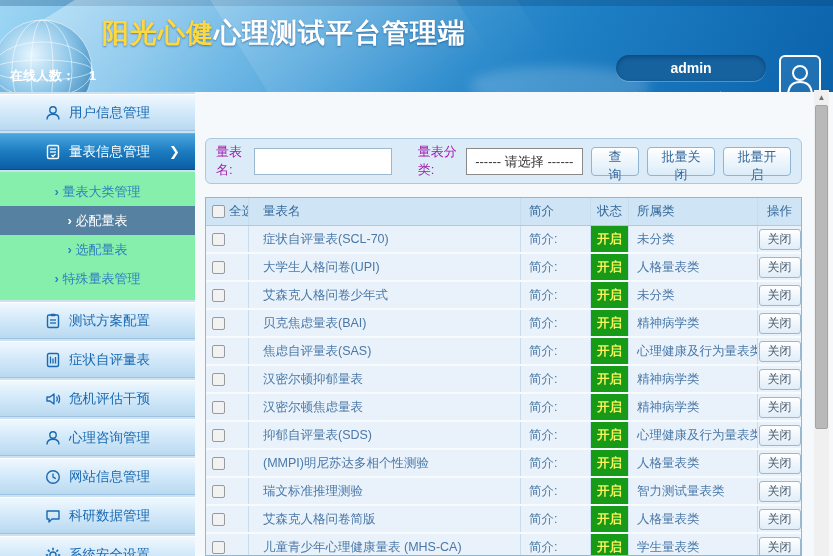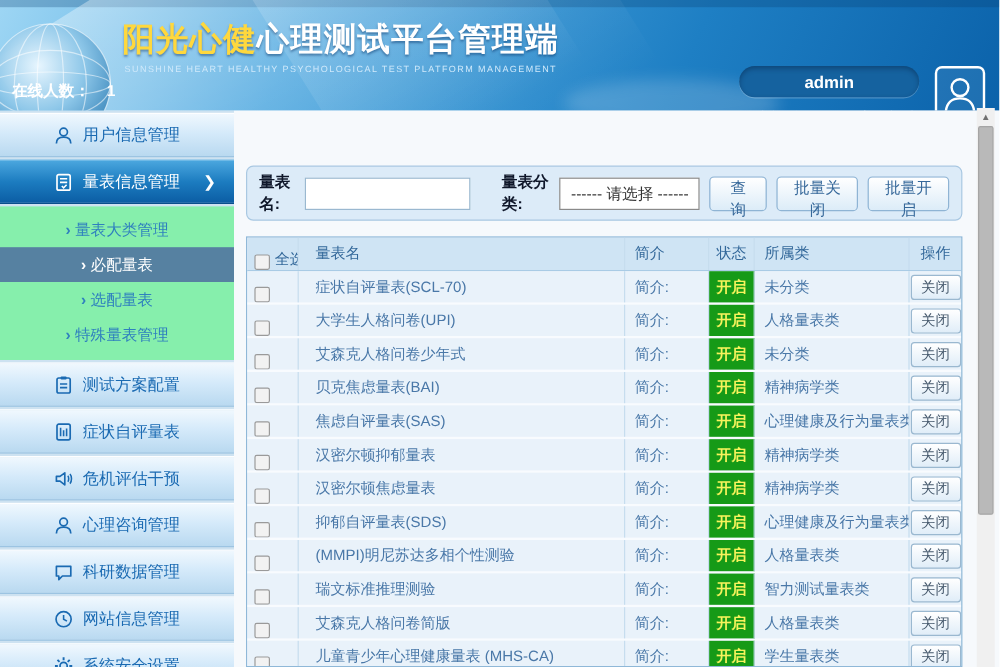--- a/index.html
+++ b/index.html
@@ -53,39 +53,39 @@
   .side-item.active::after { content:"❯"; position:absolute; right:15px; font-size:13px; color:#fff; }
   .submenu { background:#86efac; margin-bottom:2px; padding:5px 0 7px; }
   .sub-item { height:29px; line-height:29px; text-align:center; color:#2f80be; font-size:13px; cursor:pointer; }
   .sub-item::before { content:"› "; font-weight:bold; }
   .sub-item.selected { background:#5681a1; color:#fff; }
 
   
   .content { flex:1; background:#f6f9fc; padding:46px 33px 0 10px; }
   .filter-box { height:46px; background:#dcebf8; border:1px solid #a9c8e2; border-radius:6px;
     display:flex; align-items:center; padding:0 10px; margin-bottom:13px; }
-  .flabel { color:#0f172a; font-size:13px; margin-right:5px;font-weight:bold; }
+  .flabel { color:#a21caf; font-size:13px; margin-right:5px; }
   .name-input { width:138px; height:27px; border:1px solid #9ab8d0; background:#fff; outline:none;
     font-size:13px; padding:0 5px; margin-right:26px; }
   .select-box { width:152px; height:27px; border:1px solid #8a8a8a; background:#fff; color:#333;
     font-size:13px; text-align:center; line-height:25px; cursor:pointer; }
   .fspacer { flex:1; }
   .btn { height:29px; padding:0 13px; margin-left:8px; cursor:pointer;
     background:linear-gradient(#ffffff,#dcecf8); border:1px solid #8fb4d4; border-radius:4px;
     color:#36689a; font-size:13px; font-family:inherit; }
 
   
   .tbl { height:359px; overflow:hidden; border:1px solid #8fb8d8; background:#e9f2fa; }
   .thead { display:flex; height:28px; background:#cfe4f4; border-bottom:1px solid #a9cbe5;
     font-size:12.5px; color:#33689a; }
   .trow { display:flex; height:28px; background:#e9f2fa; border-bottom:2px solid #f8fbfe;
     font-size:12.5px; color:#4a78a8; }
   .td { display:flex; align-items:center; padding-left:8px; border-right:1px solid #c6ddee; overflow:hidden; white-space:nowrap; }
   .td:last-child { border-right:none; }
-  .c-check { width:43px; flex:none; padding-left:6px; gap:4px;align-items:flex-end; }
+  .c-check { width:43px; flex:none; padding-left:6px; gap:4px; }
   .c-name  { width:272px; flex:none; padding-left:14px; }
   .c-intro { width:70px; flex:none; }
   .c-status{ width:38px; flex:none; justify-content:center; padding-left:0; }
   .c-cat   { width:129px; flex:none; }
   .c-act   { width:43px; flex:none; justify-content:center; padding-left:0; }
   .trow .c-status { background:#169a17; color:#f7f35c; font-weight:bold; }
   .checkbox { display:inline-block; width:13px; height:13px; background:#f2f2f2;
     border:1px solid #9a9a9a; border-radius:2px; cursor:pointer; flex:none; }
   .close-btn { height:21px; padding:0 8px; font-size:12px; cursor:pointer; font-family:inherit;
     background:linear-gradient(#ffffff,#e0edf8); border:1px solid #9ab8d0; border-radius:3px; color:#45586c; }
@@ -121,21 +121,20 @@
         <ellipse cx="52" cy="58" rx="30" ry="50"></ellipse>
         <ellipse cx="52" cy="58" rx="11" ry="50"></ellipse>
         <ellipse cx="52" cy="58" rx="50" ry="28"></ellipse>
         <ellipse cx="52" cy="58" rx="50" ry="10"></ellipse>
       </g>
     </svg>
     <div class="title-wrap">
       <div class="title">
         <span class="hl">阳光心健</span><span class="rest">心理测试平台管理端</span>
       </div>
-      <div class="subtitle">SUNSHINE HEART HEALTHY PSYCHOLOGICAL TEST PLATFORM MANAGEMENT</div>
     </div>
     <div class="online">
       <span>在线人数：</span><span class="cnt">1</span>
     </div>
     <div class="admin-area">
       <div class="admin-col">
         <div class="admin-pill">admin</div>
         <div class="quick-links">
           <span class="qlink">
             <svg width="15" height="14" viewBox="0 0 15 14">
@@ -211,30 +210,30 @@
       </div>
       <div class="side-item">
         <svg class="mi" viewBox="0 0 16 16">
             <circle cx="8" cy="5" r="3.2" fill="none" stroke="currentColor" stroke-width="1.4"></circle>
             <path d="M2 14.5 C2 10.5 5 9.3 8 9.3 C11 9.3 14 10.5 14 14.5" fill="none" stroke="currentColor" stroke-width="1.4"></path>
           </svg>
         <span>心理咨询管理</span>
       </div>
       <div class="side-item">
         <svg class="mi" viewBox="0 0 16 16">
-            <path d="M2 3 h12 v8 h-7 l-3 3 v-3 h-2 Z" fill="none" stroke="currentColor" stroke-width="1.4" stroke-linejoin="round"></path>
-          </svg>
-        <span>科研数据管理</span>
-      </div>
-      <div class="side-item">
-        <svg class="mi" viewBox="0 0 16 16">
             <circle cx="8" cy="8" r="6.3" fill="none" stroke="currentColor" stroke-width="1.4"></circle>
             <path d="M8 4.5 V8 L10.8 9.6" fill="none" stroke="currentColor" stroke-width="1.3"></path>
           </svg>
         <span>网站信息管理</span>
+      </div>
+      <div class="side-item">
+        <svg class="mi" viewBox="0 0 16 16">
+            <path d="M2 3 h12 v8 h-7 l-3 3 v-3 h-2 Z" fill="none" stroke="currentColor" stroke-width="1.4" stroke-linejoin="round"></path>
+          </svg>
+        <span>科研数据管理</span>
       </div>
       <div class="side-item">
         <svg class="mi" viewBox="0 0 16 16">
             <circle cx="8" cy="8" r="3" fill="none" stroke="currentColor" stroke-width="1.4"></circle>
             <g stroke="currentColor" stroke-width="1.6">
               <line x1="8" y1="0.8" x2="8" y2="3.2"></line>
               <line x1="8" y1="12.8" x2="8" y2="15.2"></line>
               <line x1="0.8" y1="8" x2="3.2" y2="8"></line>
               <line x1="12.8" y1="8" x2="15.2" y2="8"></line>
               <line x1="2.9" y1="2.9" x2="4.6" y2="4.6"></line>

